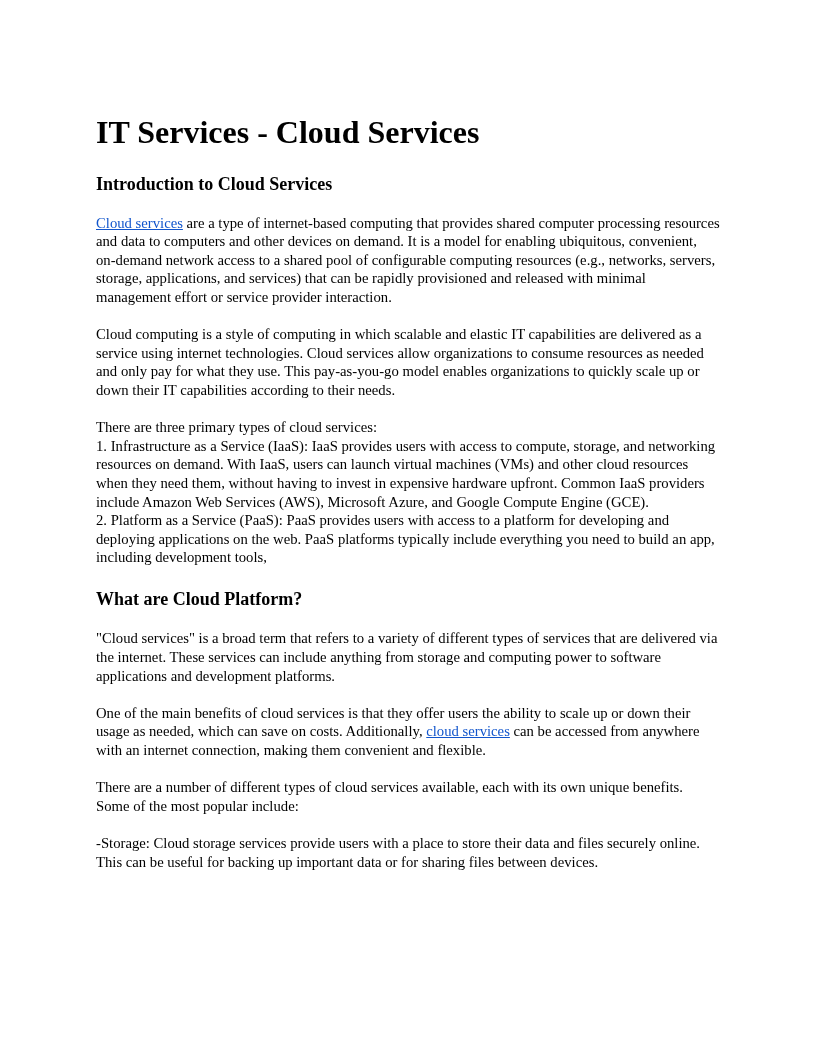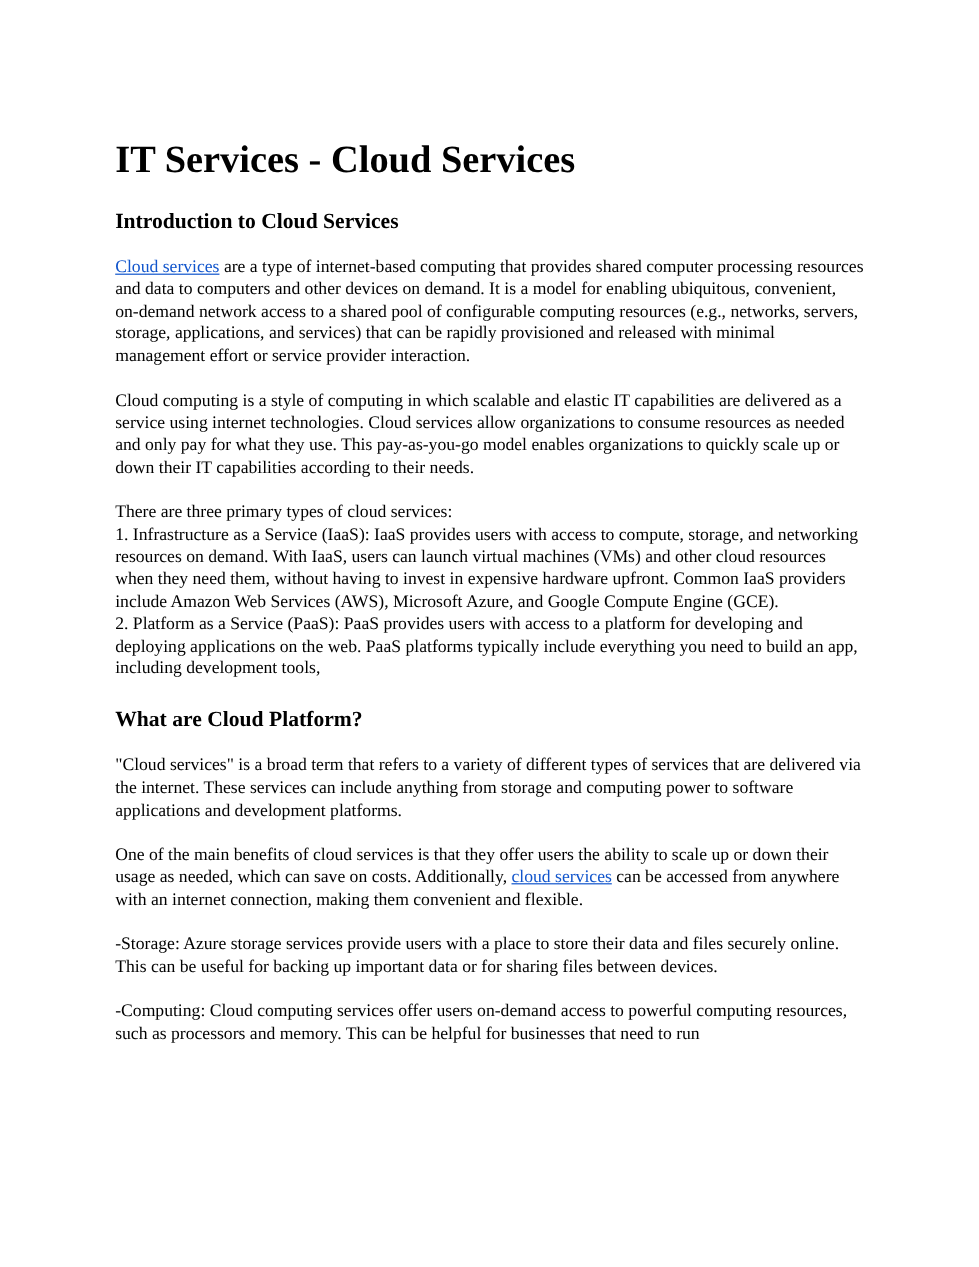--- a/index.html
+++ b/index.html
@@ -53,16 +53,16 @@
   <div>
       <h2 class="doc-heading">Introduction to Cloud Services</h2>
       <p class="doc-paragraph"><a class="doc-link" href="#">Cloud services</a><span> are a type of internet-based computing that provides shared computer processing resources and data to computers and other devices on demand. It is a model for enabling ubiquitous, convenient, on-demand network access to a shared pool of configurable computing resources (e.g., networks, servers, storage, applications, and services) that can be rapidly provisioned and released with minimal management effort or service provider interaction.</span></p>
       <p class="doc-paragraph"><span>Cloud computing is a style of computing in which scalable and elastic IT capabilities are delivered as a service using internet technologies. Cloud services allow organizations to consume resources as needed and only pay for what they use. This pay-as-you-go model enables organizations to quickly scale up or down their IT capabilities according to their needs.</span></p>
       <p class="doc-paragraph"><span>There are three primary types of cloud services:
 1. Infrastructure as a Service (IaaS): IaaS provides users with access to compute, storage, and networking resources on demand. With IaaS, users can launch virtual machines (VMs) and other cloud resources when they need them, without having to invest in expensive hardware upfront. Common IaaS providers include Amazon Web Services (AWS), Microsoft Azure, and Google Compute Engine (GCE).
 2. Platform as a Service (PaaS): PaaS provides users with access to a platform for developing and deploying applications on the web. PaaS platforms typically include everything you need to build an app, including development tools,</span></p>
       <h2 class="doc-heading">What are Cloud Platform?</h2>
       <p class="doc-paragraph"><span>"Cloud services" is a broad term that refers to a variety of different types of services that are delivered via the internet. These services can include anything from storage and computing power to software applications and development platforms.</span></p>
       <p class="doc-paragraph"><span>One of the main benefits of cloud services is that they offer users the ability to scale up or down their usage as needed, which can save on costs. Additionally, </span><a class="doc-link" href="#">cloud services</a><span> can be accessed from anywhere with an internet connection, making them convenient and flexible.</span></p>
-      <p class="doc-paragraph"><span>-Storage: Azure storage services provide users with a place to store their data and files securely online. This can be useful for backing up important data or for sharing files between devices.</span></p>
-      <p class="doc-paragraph"><span>-Computing: Cloud computing services offer users on-demand access to powerful computing resources, such as processors and memory. This can be helpful for businesses that need to run</span></p>
+      <p class="doc-paragraph"><span>There are a number of different types of cloud services available, each with its own unique benefits. Some of the most popular include:</span></p>
+      <p class="doc-paragraph"><span>-Storage: Cloud storage services provide users with a place to store their data and files securely online. This can be useful for backing up important data or for sharing files between devices.</span></p>
     </div>
 </div>
 
 </body></html>

